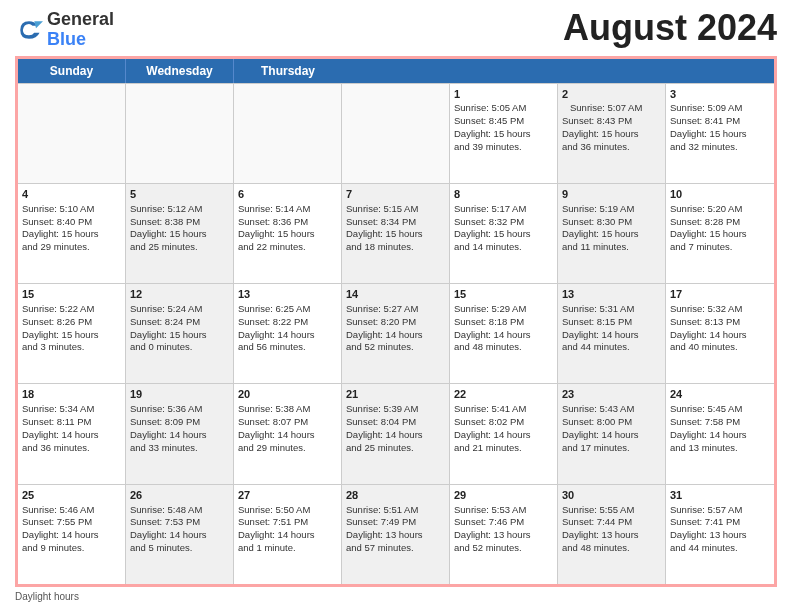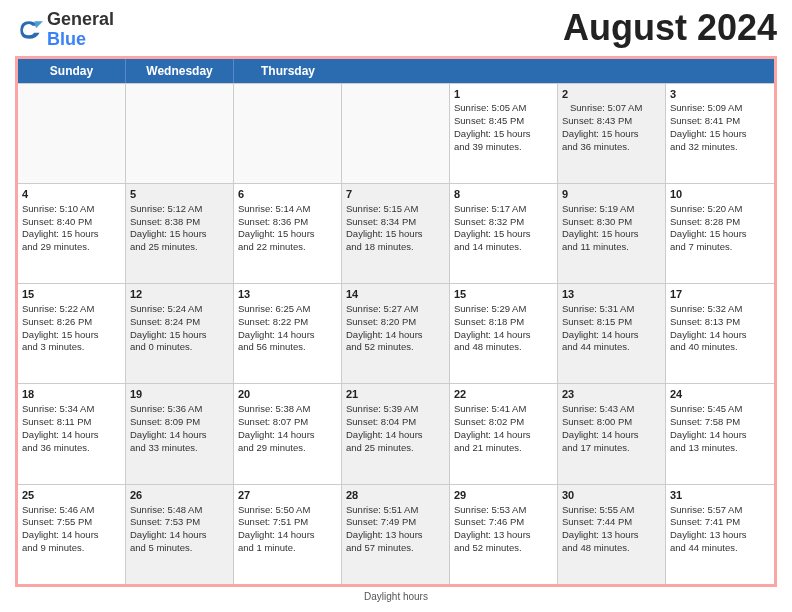--- a/index.html
+++ b/index.html
@@ -99,21 +99,21 @@
       font-size: 11px;
       font-weight: bold;
       color: #222;
       display: block;
       margin-bottom: 1px;
     }
     .footer {
       margin-top: 4px;
       font-size: 10px;
       color: #555;
-      text-align: center;
+      text-align: left;
     }
   </style>
 </head>
 <body>
 
 <div class="page">
   <div class="header">
     <div class="logo">
       <svg class="logo-icon" viewBox="0 0 32 32">
         <path d="M6 16 Q6 6 16 6 Q22 6 26 11 L20 11 Q18 9 16 9 Q10 9 9 16 Q9 22 16 22 Q20 22 22 19 L28 19 Q25 26 16 26 Q6 26 6 16Z" fill="#2b6cb0"></path>

